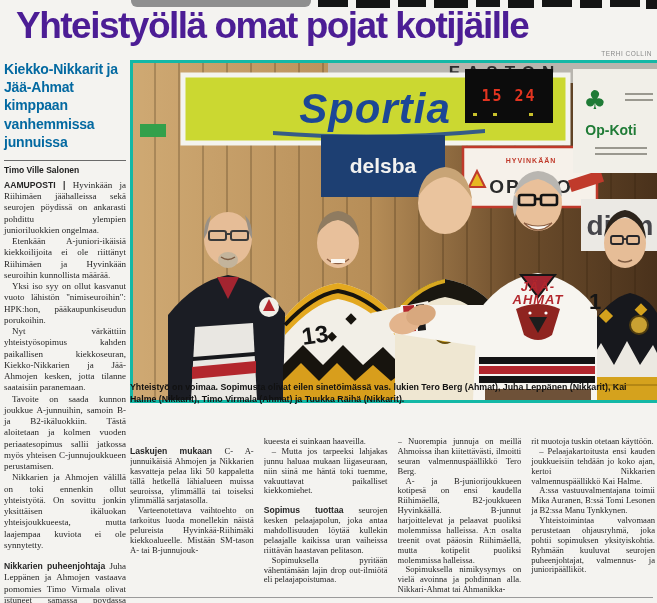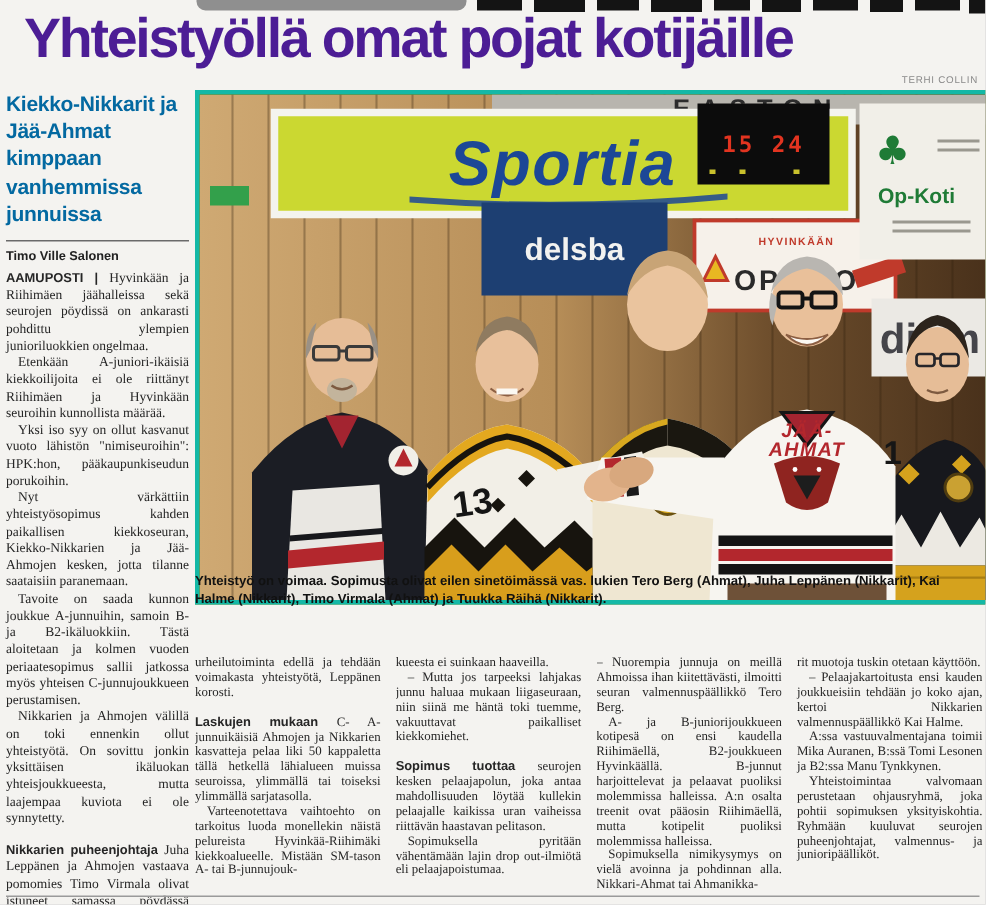--- a/index.html
+++ b/index.html
@@ -281,21 +281,20 @@
         <ellipse cx="272" cy="260" rx="16" ry="11" fill="#e3b48c" transform="rotate(-14 272 260)"></ellipse>
         <ellipse cx="288" cy="252" rx="15" ry="10" fill="#d8a87e" transform="rotate(-14 288 252)"></ellipse>
       </g>
     </svg>
   </figure>
 
   <figcaption class="caption">Yhteistyö on voimaa. Sopimusta olivat eilen sinetöimässä vas. lukien Tero Berg (Ahmat), Juha Leppänen (Nikkarit), Kai Halme (Nikkarit), Timo Virmala (Ahmat) ja Tuukka Räihä (Nikkarit).</figcaption>
 
   <div class="cols" id="bottom-cols">
       <div class="col bodytext">
-        <p class="">urheilutoiminta edellä ja tehdään voimakasta yhteistyötä, Leppänen korosti.</p>
         <p class="gap"><b>Laskujen mukaan </b>C- A-junnuikäisiä Ahmojen ja Nikkarien kasvatteja pelaa liki 50 kappaletta tällä hetkellä lähialueen muissa seuroissa, ylimmällä tai toiseksi ylimmällä sarjatasolla.</p>
         <p class="indent ">Varteenotettava vaihtoehto on tarkoitus luoda monellekin näistä pelureista Hyvinkää-Riihimäki kiekkoalueelle. Mistään SM-tason A- tai B-junnujouk-</p>
       </div>
       <div class="col bodytext">
         <p class="">kueesta ei suinkaan haaveilla.</p>
         <p class="indent ">– Mutta jos tarpeeksi lahjakas junnu haluaa mukaan liigaseuraan, niin siinä me häntä toki tuemme, vakuuttavat paikalliset kiekkomiehet.</p>
         <p class="gap"><b>Sopimus tuottaa </b>seurojen kesken pelaajapolun, joka antaa mahdollisuuden löytää kullekin pelaajalle kaikissa uran vaiheissa riittävän haastavan pelitason.</p>
         <p class="indent ">Sopimuksella pyritään vähentämään lajin drop out-ilmiötä eli pelaajapoistumaa.</p>
       </div>
       <div class="col bodytext">

